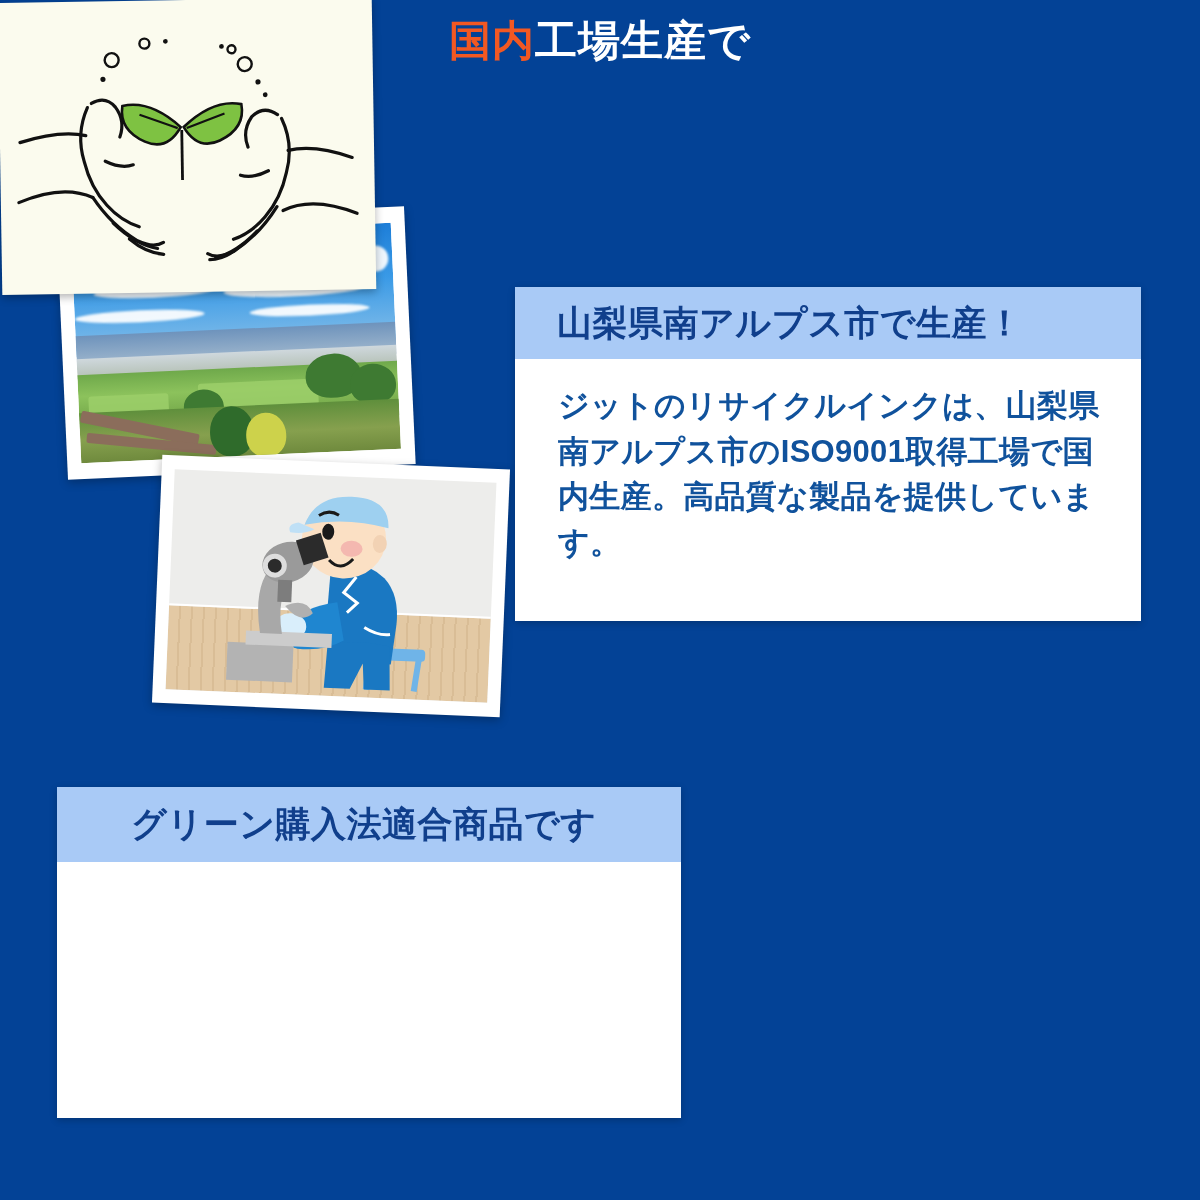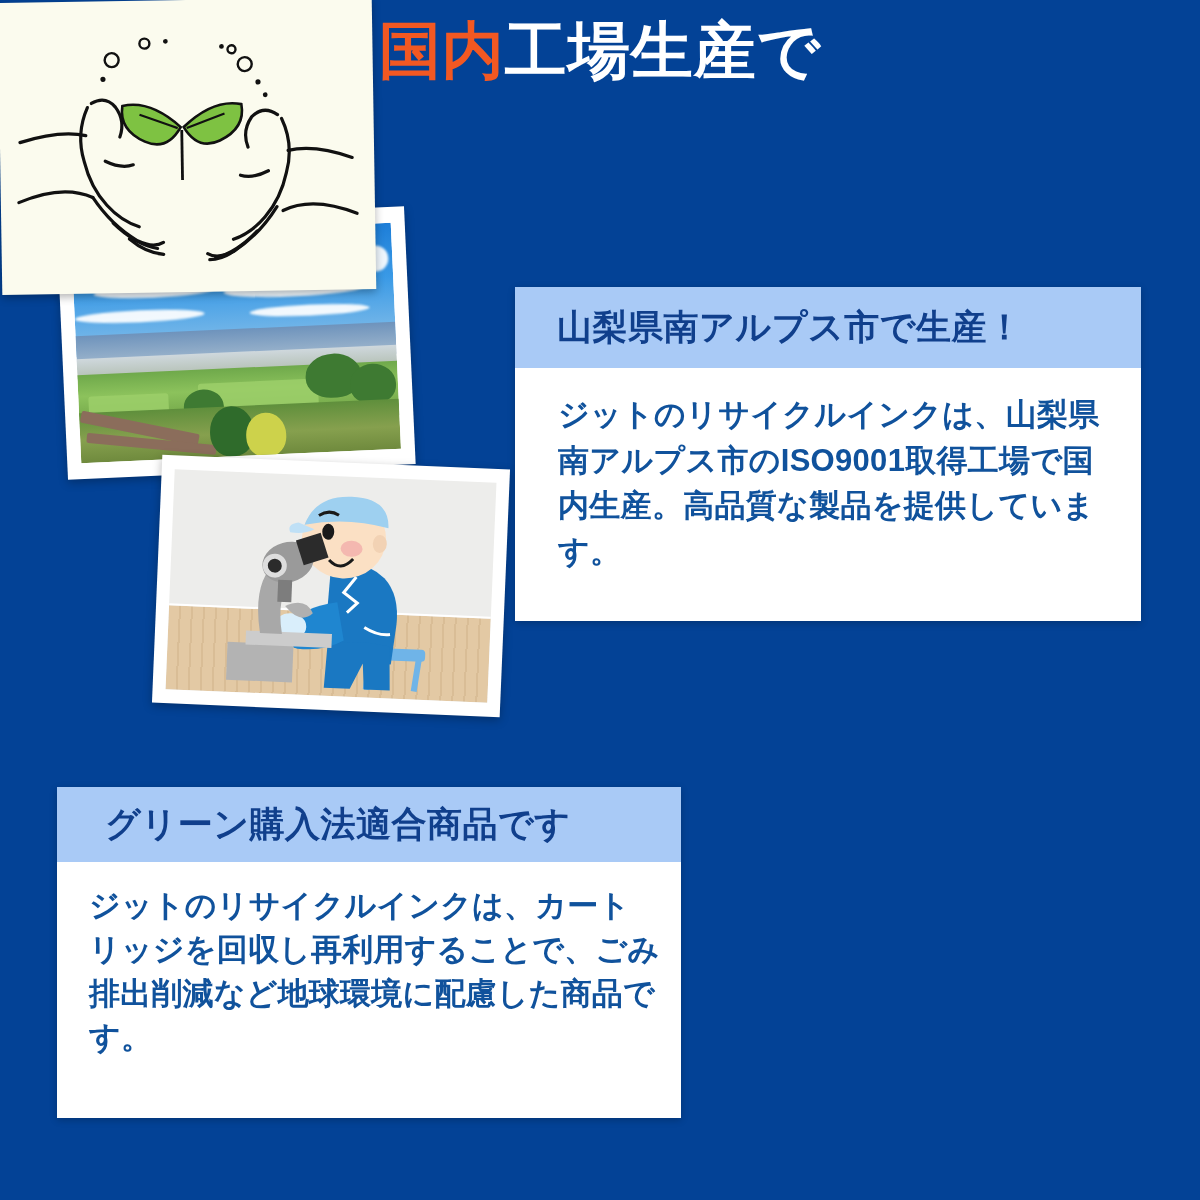--- a/index.html
+++ b/index.html
@@ -18,21 +18,21 @@
 
   
   .heading {
     position: absolute;
     left: 0;
     top: 18px;
     width: 1200px;
     text-align: center;
     line-height: 1.08;
     font-weight: bold;
-    font-size: 62px;
+    font-size: 42px;
     letter-spacing: 1px;
     color: #ffffff;
   }
   .heading .line { display: block; white-space: nowrap; }
   .heading .accent { color: #f25822; }
 
   
   .photo-frame {
     position: absolute;
     background: #ffffff;
@@ -137,36 +137,36 @@
     color: #10529c;
     font-weight: bold;
     box-sizing: border-box;
   }
 
   #card-production {
     left: 515px; top: 287px;
     width: 626px; height: 334px;
   }
   #card-production .card-header {
-    height: 81px; padding-left: 42px; font-size: 35px; letter-spacing: .5px;
+    height: 72px; padding-left: 42px; font-size: 35px; letter-spacing: .5px;
   }
   #card-production .card-body {
     padding: 24px 26px 0 30px;
     font-size: 31px;
     line-height: 1.47;
     letter-spacing: .3px;
     margin-left: 13px;
   }
 
   #card-green {
     left: 57px; top: 787px;
     width: 624px; height: 331px;
   }
   #card-green .card-header {
-    height: 75px; padding-left: 48px; font-size: 35px; letter-spacing: .5px;
+    height: 75px; padding-left: 74px; font-size: 35px; letter-spacing: .5px;
   }
   #card-green .card-body {
     padding: 22px 20px 0 32px;
     font-size: 31px;
     line-height: 1.42;
     letter-spacing: .2px;
   }
 </style>
 </head>
 <body>
@@ -254,21 +254,20 @@
     </div>
   </div>
 
   <div class="info-card" id="card-production">
     <div class="card-header">山梨県南アルプス市で生産！</div>
     <div class="card-body">ジットのリサイクルインクは、山梨県南アルプス市のISO9001取得工場で国内生産。高品質な製品を提供しています。</div>
   </div>
 
   <div class="info-card" id="card-green">
     <div class="card-header">グリーン購入法適合商品です</div>
-    <div class="card-body">ジットのリサイクルインクは、カートリッジを回収し再利用することで、ごみ排出削減など地球環境に配慮した商品です。</div>
   </div>
 
   <div id="photo-sprout">
     <svg viewBox="0 0 374 292" width="374" height="292">
 
       <g fill="none" stroke="#111111" stroke-width="2.4">
         <circle cx="113" cy="59" r="7"></circle>
         <circle cx="146" cy="43" r="5"></circle>
         <circle cx="246" cy="65" r="7"></circle>
         <circle cx="233" cy="50" r="4"></circle>

